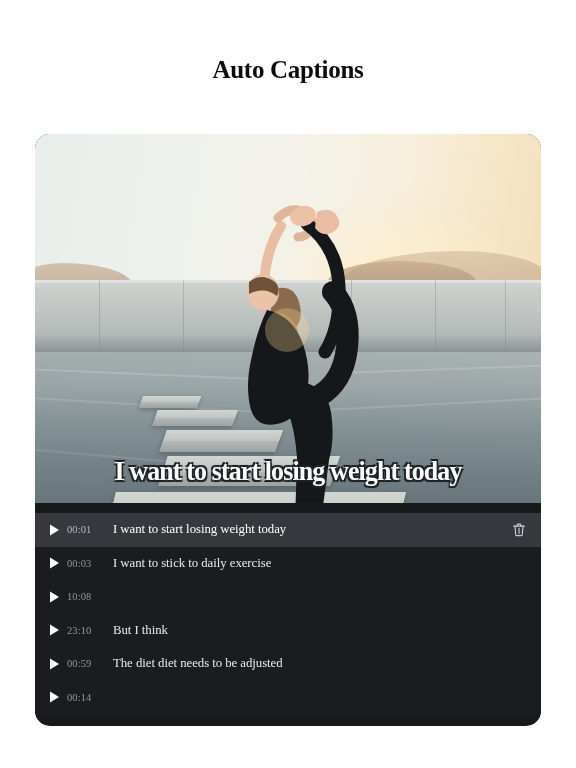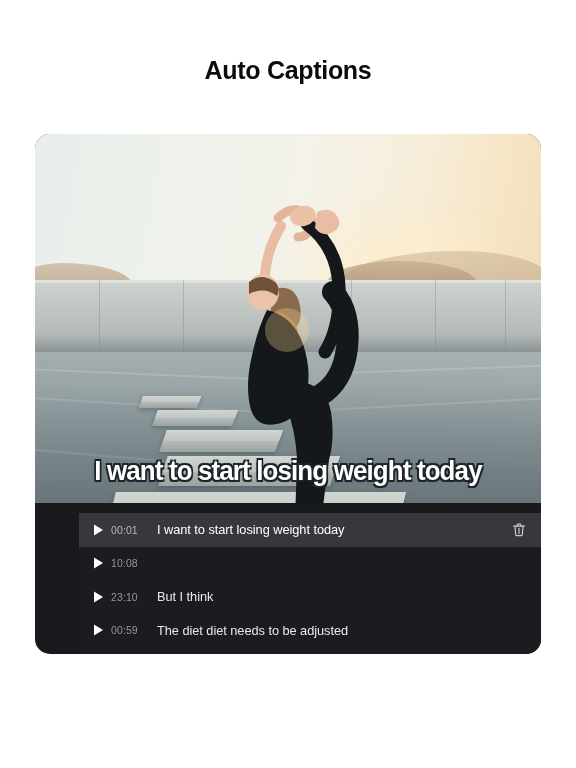--- a/index.html
+++ b/index.html
@@ -10,20 +10,21 @@
     background: #ffffff;
     font-family: "Liberation Sans", sans-serif;
     overflow: hidden;
   }
 
   .page {
     position: relative;
     width: 576px;
     height: 768px;
     background: #ffffff;
+    font-family: Liberation Serif, serif;
   }
 
   
   .page-title {
     position: absolute;
     top: 56px;
     left: 0;
     width: 576px;
     text-align: center;
     font-size: 25px;
@@ -31,21 +32,21 @@
     letter-spacing: -0.3px;
     color: #0b0b0c;
   }
 
   
   .card {
     position: absolute;
     left: 35px;
     top: 134px;
     width: 506px;
-    height: 520px;
+    height: 592px;
     border-radius: 15px;
     overflow: hidden;
     background: #17191c;
   }
 
   
   .video {
     position: relative;
     width: 506px;
     height: 369px;
@@ -199,21 +200,20 @@
 
   
   .strip {
     height: 10px;
     background: #17191c;
   }
 
   
   .caption-list {
     background: #17191c;
-    margin-left: 44px;
   }
 
   .row {
     position: relative;
     display: flex;
     align-items: center;
     height: 33.5px;
     padding: 0 14px 0 13px;
     background: #1a1c20;
   }
@@ -363,20 +363,30 @@
         <span class="trash-icon">
           <svg width="16" height="16" viewBox="0 0 16 16" fill="none" stroke="#c9ccd1" stroke-width="1.15" stroke-linecap="round" stroke-linejoin="round">
             <path d="M2.6 4.1 h10.8"></path>
             <path d="M6.2 4.1 V2.9 a0.8 0.8 0 0 1 0.8 -0.8 h2 a0.8 0.8 0 0 1 0.8 0.8 V4.1"></path>
             <path d="M4 4.1 l0.7 8.6 a1 1 0 0 0 1 0.9 h4.6 a1 1 0 0 0 1 -0.9 L12 4.1"></path>
             <path d="M8 6.4 v5"></path>
           </svg>
         </span>
       </div>
 
+      <div class="row">
+        <span class="play-icon">
+          <svg width="11" height="12" viewBox="0 0 11 12">
+              <path d="M1 0.6 L10 6 L1 11.4 Z" fill="#ffffff"></path>
+            </svg>
+        </span>
+        <span class="time">00:03</span>
+        <span class="row-text">I want to stick to daily exercise</span>
+
+      </div>
 
       <div class="row">
         <span class="play-icon">
           <svg width="11" height="12" viewBox="0 0 11 12">
               <path d="M1 0.6 L10 6 L1 11.4 Z" fill="#ffffff"></path>
             </svg>
         </span>
         <span class="time">10:08</span>
 
       </div>

